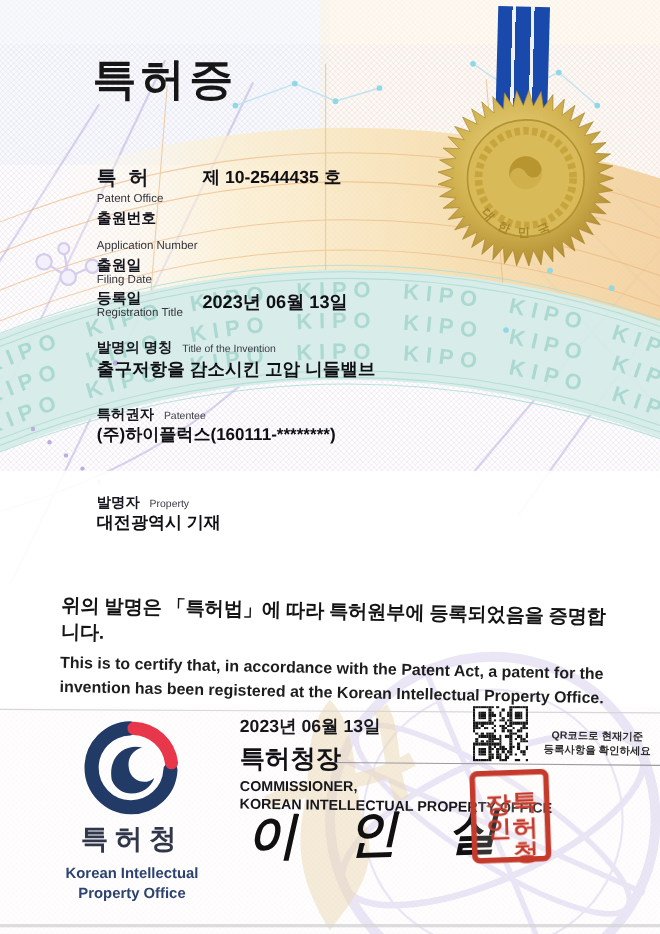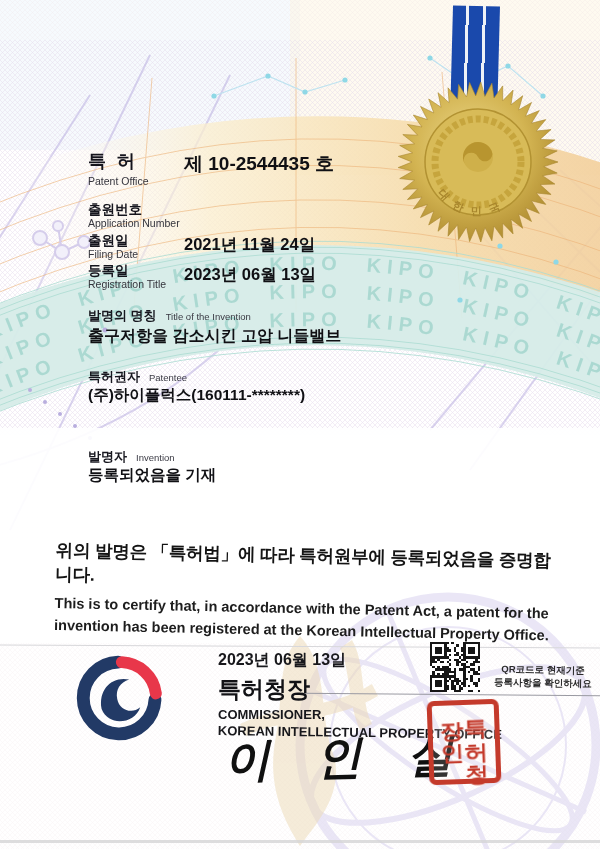--- a/index.html
+++ b/index.html
@@ -11,21 +11,21 @@
   
   .title-ko{left:84px;top:44px;font-size:40px;font-weight:800;letter-spacing:4px;color:#161616;}
   .title-en{left:87px;top:99px;font-size:15px;font-weight:700;letter-spacing:.6px;color:#1c1c1c;}
 
   
   .lbl{left:88px;font-weight:700;color:#14141c;}
   .lbl-big{font-size:18px;letter-spacing:3px;}
   .lbl-sm{font-size:13.5px;}
   .sub{left:88px;font-size:10.5px;color:#34343c;}
   .val{left:184px;font-weight:700;color:#101014;}
-  .val-big{font-size:19px;}
+  .val-big{font-size:16px;}
   .val-md{font-size:15.5px;}
 
   .sec-lbl{left:88px;font-size:13px;font-weight:700;color:#17171f;}
   .sec-lbl .en{font-size:9.5px;font-weight:400;color:#3a3a44;margin-left:9px;}
   .sec-val{left:88px;font-size:15.5px;font-weight:700;color:#101014;}
 
   
   .statement{left:56px;top:538px;width:508px;transform:rotate(1.2deg);transform-origin:left top;}
   .statement .ko{font-size:17.5px;font-weight:700;color:#141414;letter-spacing:-.2px;}
   .statement .en{font-size:14.5px;font-weight:700;color:#1d1d1d;line-height:1.5;margin-top:7px;}
@@ -203,68 +203,73 @@
     <polygon id="medalStar" points="160.0,80.0 145.8,84.6 159.2,91.1 144.6,93.7 156.9,102.1 142.0,102.6 153.1,112.5 138.3,111.0 147.8,122.4 133.4,118.8 141.3,131.4 127.5,125.8 133.5,139.5 120.6,132.0 124.7,146.3 113.0,137.2 115.1,151.9 104.7,141.2 104.7,156.1 96.0,144.0 93.9,158.8 86.9,145.6 82.8,160.0 77.7,146.0 71.6,159.6 68.5,145.0 60.6,157.6 59.6,142.8 50.0,154.2 51.1,139.3 40.0,149.3 43.1,134.7 30.7,143.0 35.8,129.0 22.5,135.6 29.4,122.4 15.3,127.0 24.0,115.0 9.4,117.6 19.7,106.8 4.8,107.4 16.6,98.2 1.7,96.6 14.6,89.2 0.2,85.6 14.0,80.0 0.2,74.4 14.6,70.8 1.7,63.4 16.6,61.8 4.8,52.6 19.7,53.2 9.4,42.4 24.0,45.0 15.3,33.0 29.4,37.6 22.5,24.4 35.8,31.0 30.7,17.0 43.1,25.3 40.0,10.7 51.1,20.7 50.0,5.8 59.6,17.2 60.6,2.4 68.5,15.0 71.6,0.4 77.7,14.0 82.8,0.0 86.9,14.4 93.9,1.2 96.0,16.0 104.7,3.9 104.7,18.8 115.1,8.1 113.0,22.8 124.7,13.7 120.6,28.0 133.5,20.5 127.5,34.2 141.3,28.6 133.4,41.2 147.8,37.6 138.3,49.0 153.1,47.5 142.0,57.4 156.9,57.9 144.6,66.3 159.2,68.9 145.8,75.4" fill="url(#goldRad)" stroke="#a7872f" stroke-width=".6"></polygon>
     <circle cx="80" cy="80" r="53" fill="#d8bb58" stroke="#b29232" stroke-width="1.5"></circle>
     <circle cx="80" cy="80" r="43" fill="none" stroke="#c6a53d" stroke-width="7" stroke-dasharray="5 3"></circle>
     <circle cx="80" cy="75" r="15" fill="#cfb04a"></circle>
     <path d="M65,75 a15,15 0 0 1 30,0 a7.5,7.5 0 0 1 -15,0 a7.5,7.5 0 0 0 -15,0 Z" fill="#b8952f" transform="rotate(-25 80 75)"></path>
     <text font-size="11" font-weight="bold" fill="#a8862c" letter-spacing="3" font-family="Liberation Sans, sans-serif">
       <textPath href="#medalArc" startOffset="8">대 한 민 국</textPath>
     </text>
   </svg>
 
+  <div class="abs title-ko">특허증</div>
 
   <div class="abs lbl lbl-big" style="top:149px;">특 허</div>
   <div class="abs sub" style="top:175px;">Patent Office</div>
   <div class="abs val val-big" style="top:151px;">제 10-2544435 호</div>
 
-  <div class="abs lbl lbl-sm" style="top:201px;">출원번호</div>
+  <div class="abs lbl lbl-sm" style="top:190px;">출원번호</div>
   <div class="abs sub" style="top:217px;">Application Number</div>
 
   <div class="abs lbl lbl-sm" style="top:232px;">출원일</div>
   <div class="abs sub" style="top:248px;">Filing Date</div>
-  <div class="abs val val-md" style="top:234px;font-size:16.5px;">2021년 11월 24일</div>
 
   <div class="abs lbl lbl-sm" style="top:262px;">등록일</div>
   <div class="abs sub" style="top:278px;">Registration Title</div>
   <div class="abs val val-md" style="top:264px;font-size:16.5px;">2023년 06월 13일</div>
 
   <div class="abs sec-lbl" style="top:307px;">
     <span>발명의 명칭</span><span class="en">Title of the Invention</span>
   </div>
   <div class="abs sec-val" style="top:326px;font-size:16px;">출구저항을 감소시킨 고압 니들밸브</div>
 
   <div class="abs sec-lbl" style="top:368px;">
     <span>특허권자</span><span class="en">Patentee</span>
   </div>
   <div class="abs sec-val" style="top:385px;">(주)하이플럭스(160111-********)</div>
 
   <div class="abs sec-lbl" style="top:448px;">
-    <span>발명자</span><span class="en">Invention</span>
+    <span>발명자</span><span class="en">Property</span>
   </div>
-  <div class="abs sec-val" style="top:465px;">등록되었음을 기재</div>
+  <div class="abs sec-val" style="top:465px;">대전광역시 기재</div>
 
   <div class="abs statement">
     <div class="ko">위의 발명은 「특허법」에 따라 특허원부에 등록되었음을 증명합니다.</div>
     <div class="en">
       <div>This is to certify that, in accordance with the Patent Act, a patent for the</div>
       <div>invention has been registered at the Korean Intellectual Property Office.</div>
     </div>
   </div>
 
   <div class="abs rule1"></div>
   <div class="abs rule2"></div>
 
   <div class="abs logo">
     <svg width="92" height="92" viewBox="0 0 100 100">
       <path d="M88,52 A39,39 0 1 1 48,11" stroke="#223a66" stroke-width="14" fill="none" stroke-linecap="round"></path>
       <path d="M52,11 A39,39 0 0 1 89,45" stroke="#e8374a" stroke-width="13" fill="none" stroke-linecap="round"></path>
       <path d="M30,62 C26,40 42,26 60,30 C50,33 45,41 47,51 C49,63 63,68 72,60 C66,78 38,82 30,62 Z" fill="#223a66"></path>
     </svg>
+    <div class="logo-ko">특허청</div>
+    <div class="logo-en">
+      <div>Korean Intellectual</div>
+      <div>Property Office</div>
+    </div>
   </div>
 
   <div class="abs date">2023년 06월 13일</div>
   <div class="abs comm-ko">특허청장</div>
   <div class="abs comm-en1">COMMISSIONER,</div>
   <div class="abs comm-en2">KOREAN INTELLECTUAL PROPERTY OFFICE</div>
   <div class="abs signature">이 인 실</div>
 
   <div class="abs qr" id="qr">
       <i style="background:#161616"></i>

